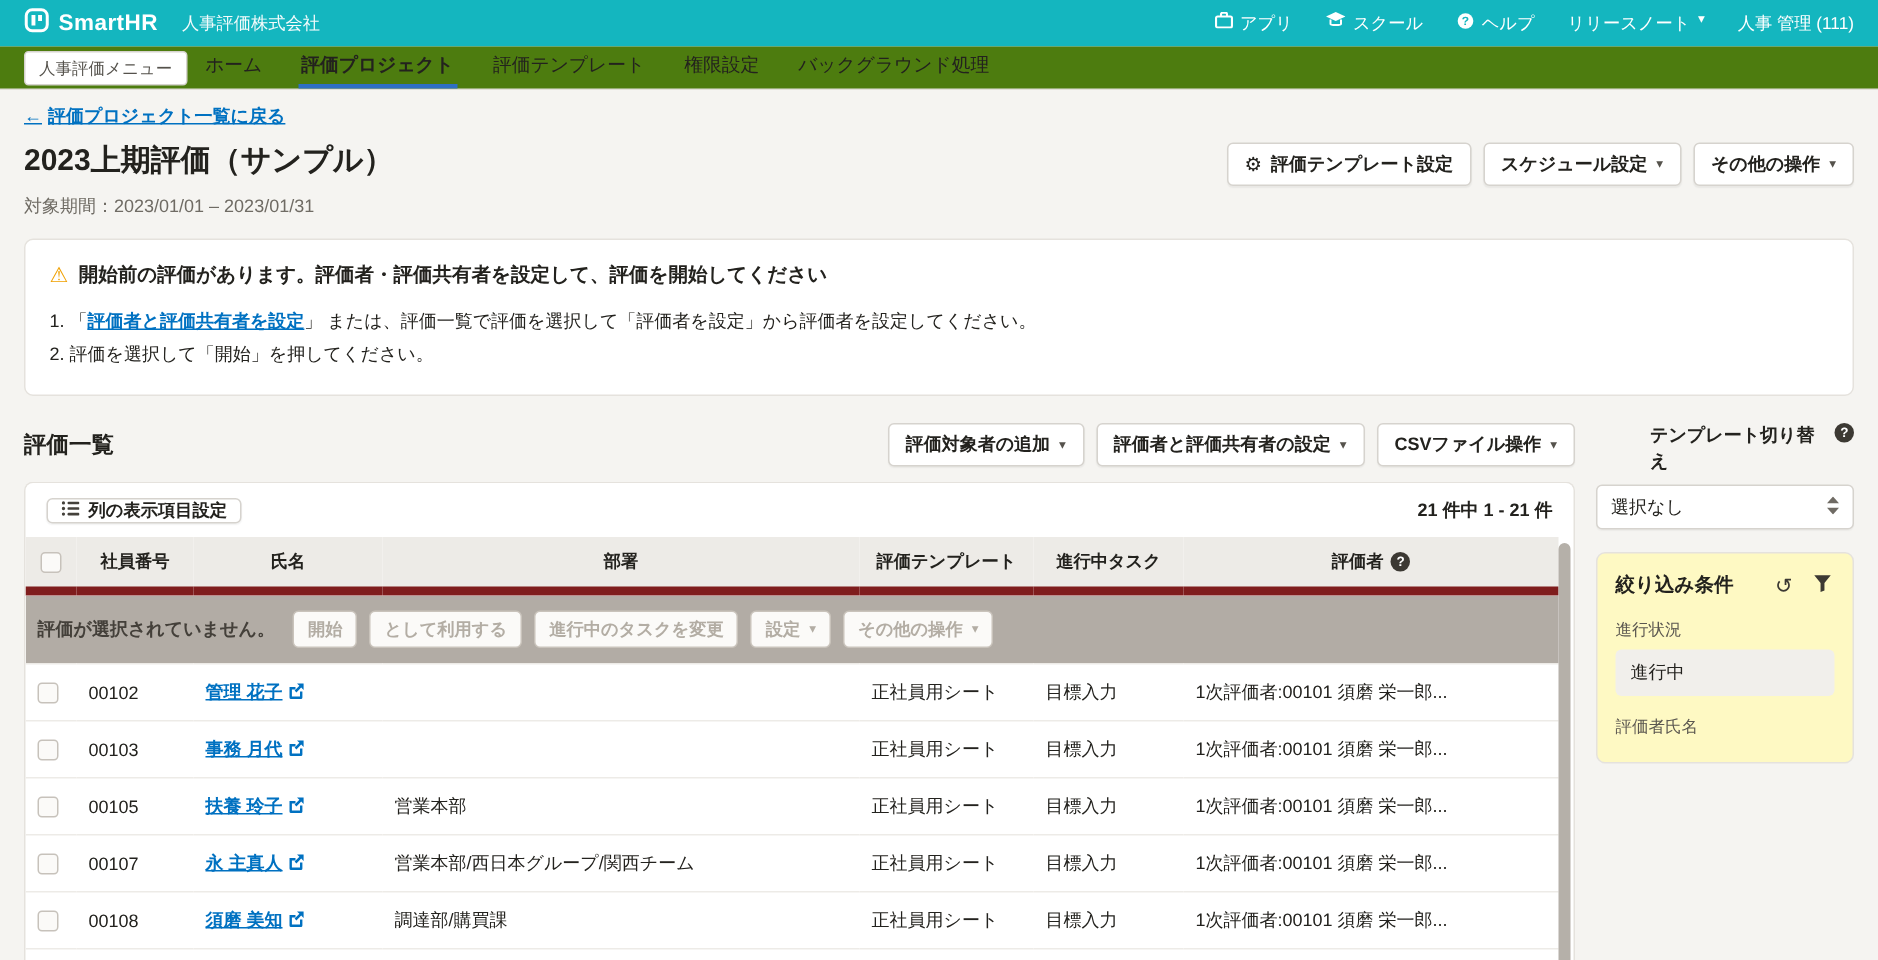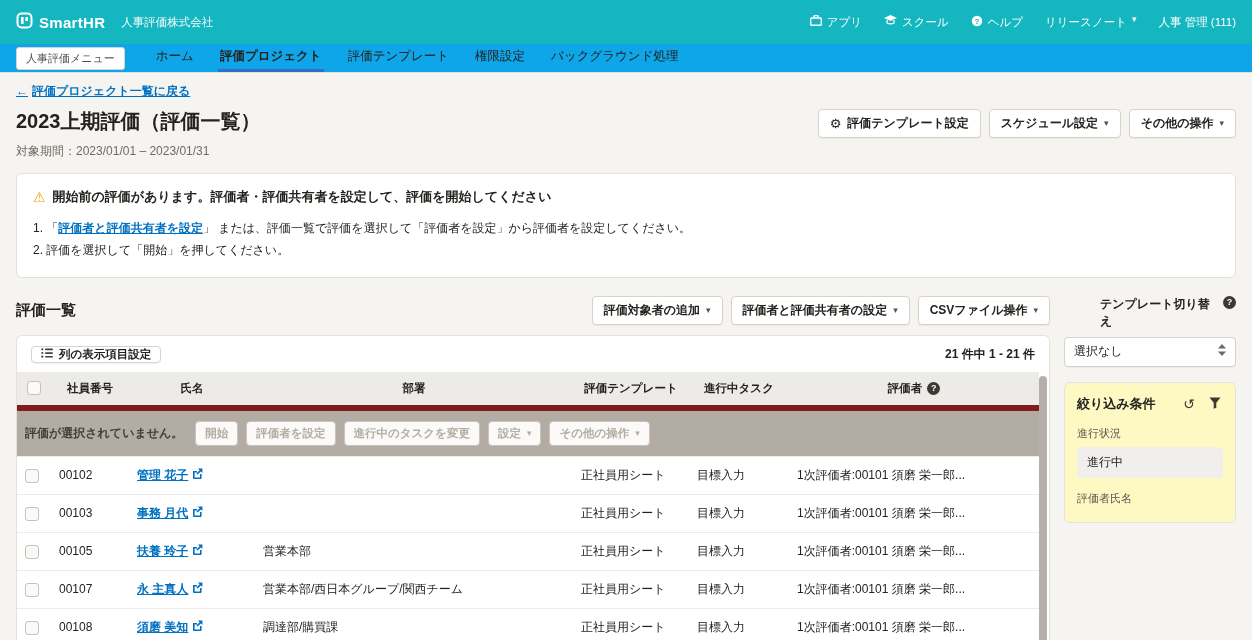--- a/index.html
+++ b/index.html
@@ -12,31 +12,31 @@
     --border:#d6d3ce;
     --card-border:#e5e2dd;
     --bg:#f5f4f1;
   }
   *{margin:0;padding:0;box-sizing:border-box;}
   html,body{width:1252px;height:640px;overflow:hidden;}
   body{font-family:"Liberation Sans","DejaVu Sans",sans-serif;color:var(--ink);background:var(--bg);}
   .app{width:1252px;height:640px;overflow:hidden;position:relative;}
 
   
-  .topbar{height:44px;background:var(--accent);display:flex;align-items:center;padding:0 16px;color:#fff;}
+  .topbar{height:31px;background:var(--accent);display:flex;align-items:center;padding:0 16px;color:#fff;}
   .brand{display:flex;align-items:center;gap:6px;}
   .brand .logoname{font-size:15px;font-weight:bold;letter-spacing:.3px;}
   .company{font-size:11.5px;margin-left:16px;opacity:.95;}
   .topmenu{margin-left:auto;display:flex;align-items:center;gap:22px;}
   .topmenu-item{display:flex;align-items:flex-start;gap:5px;font-size:11.5px;color:#fff;text-decoration:none;cursor:pointer;}
   .topmenu-item svg{display:block;}
   .tcaret{font-size:9px;line-height:1;}
 
   
-  .navbar{height:29px;background:#0ea5e9;border-bottom:1px solid #e2dfda;display:flex;align-items:stretch;padding:0 16px;gap:29px;}
+  .navbar{height:29px;background:#4d7c0f;border-bottom:1px solid #e2dfda;display:flex;align-items:stretch;padding:0 16px;gap:10px;}
   .menu-chip{align-self:center;border:1px solid var(--border);border-radius:3px;background:#fff;font-size:11px;padding:3px 9px;color:#55524c;cursor:pointer;white-space:nowrap;}
   .tabs{display:flex;gap:22px;align-items:stretch;}
   .tab{display:flex;align-items:center;font-size:12.5px;border-bottom:3px solid transparent;padding:0 2px;cursor:pointer;white-space:nowrap;}
   .tab.active{font-weight:bold;border-bottom-color:#2f6fc4;}
   .role-switch{margin-left:auto;display:flex;align-items:center;gap:7px;font-size:11px;}
   .role-chip{border:1px solid var(--border);border-radius:3px;background:#fff;padding:2px 7px;display:flex;align-items:center;gap:5px;font-size:11px;cursor:pointer;}
 
   
   .content{padding:8px 16px 0;}
   .back-link{display:inline-flex;align-items:center;gap:4px;color:var(--link);font-size:12px;font-weight:bold;text-decoration:underline;cursor:pointer;}
@@ -185,21 +185,21 @@
   </nav>
 
   <div class="content">
 
     <a class="back-link">
       <span>←</span>
       <span>評価プロジェクト一覧に戻る</span>
     </a>
 
     <div class="title-row">
-      <h1 class="page-title">2023上期評価（評価一覧）</h1>
+      <h1 class="page-title">2023上期評価（サンプル）</h1>
       <div class="page-actions">
   <button class="btn">
     <span class="gear">⚙</span>
     <span class="blabel">評価テンプレート設定</span>
 
   </button>
 
   <button class="btn">
 
     <span class="blabel">スケジュール設定</span>
@@ -335,21 +335,21 @@
                 <td colspan="7">
                   <div class="selrow-inner">
                     <span class="sel-msg">評価が選択されていません。</span>
 
   <button class="btn disabled">
     <span class="blabel">開始</span>
 
   </button>
 
   <button class="btn disabled">
-    <span class="blabel">評価者を設定</span>
+    <span class="blabel">として利用する</span>
 
   </button>
 
   <button class="btn disabled">
     <span class="blabel">進行中のタスクを変更</span>
 
   </button>
 
   <button class="btn disabled">
     <span class="blabel">設定</span>

